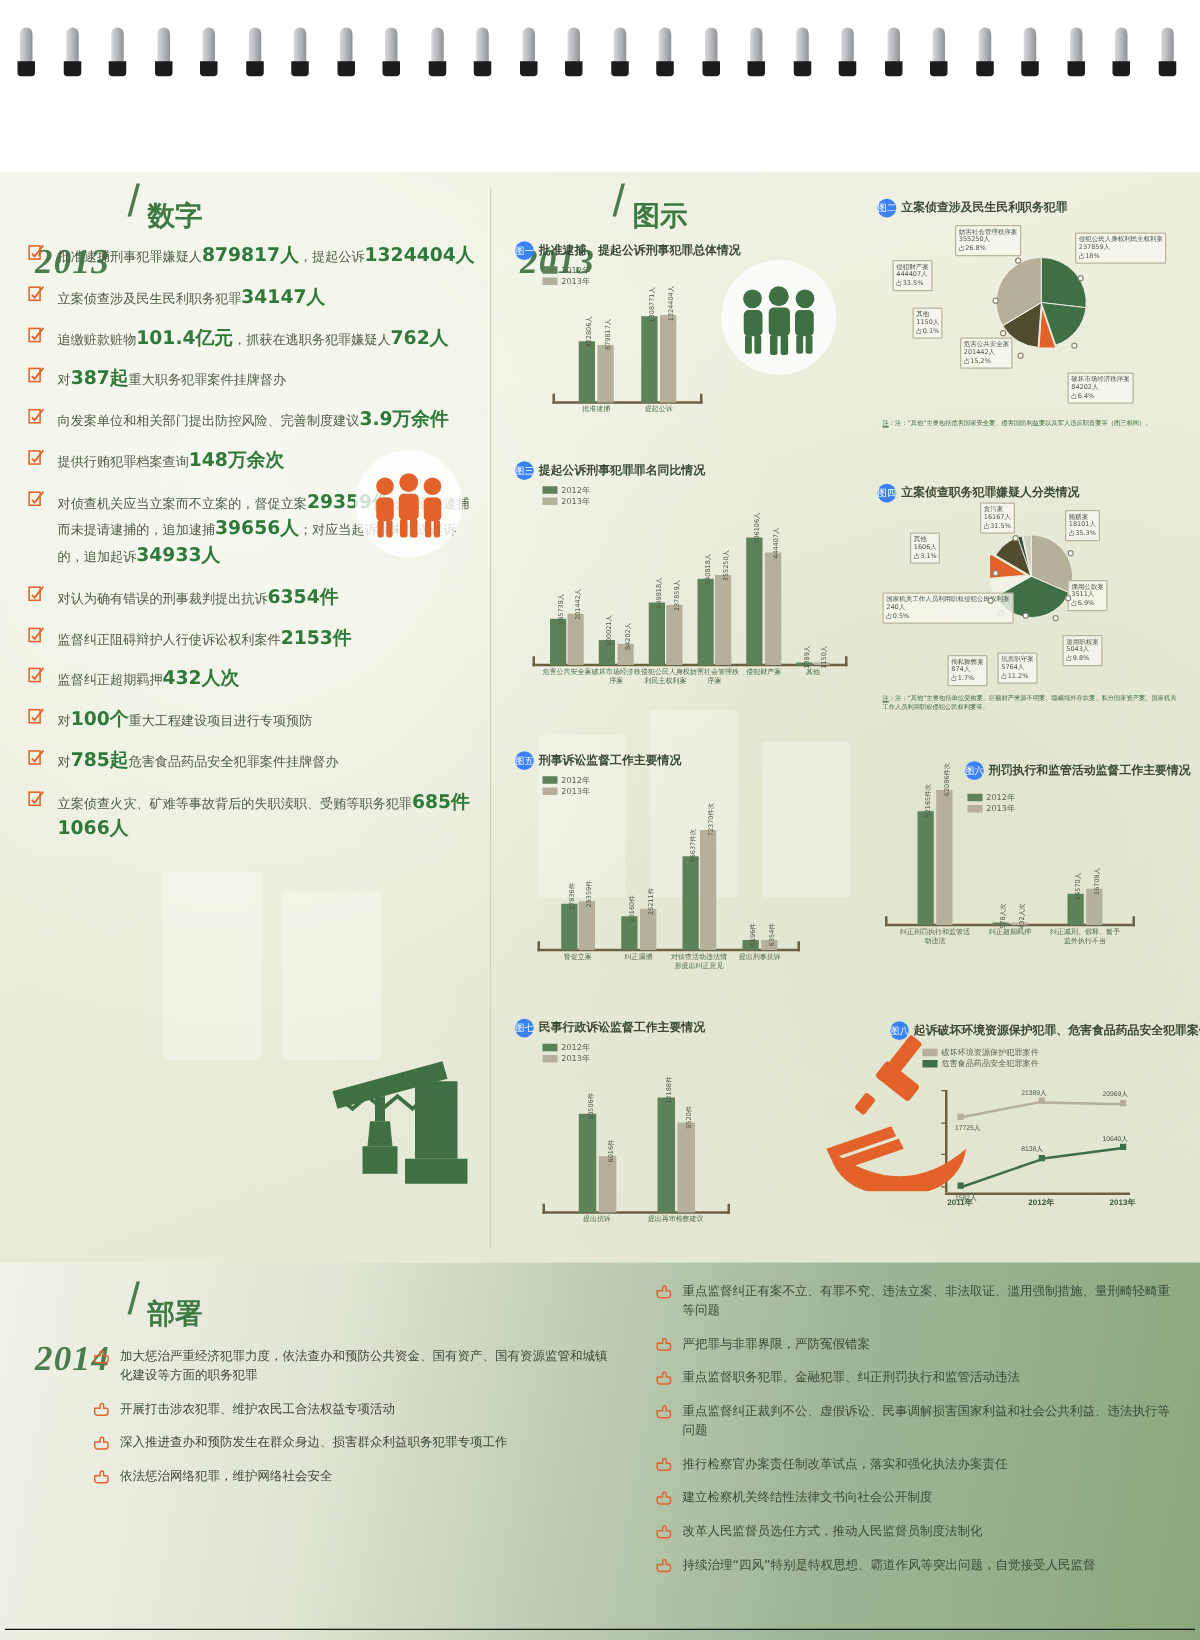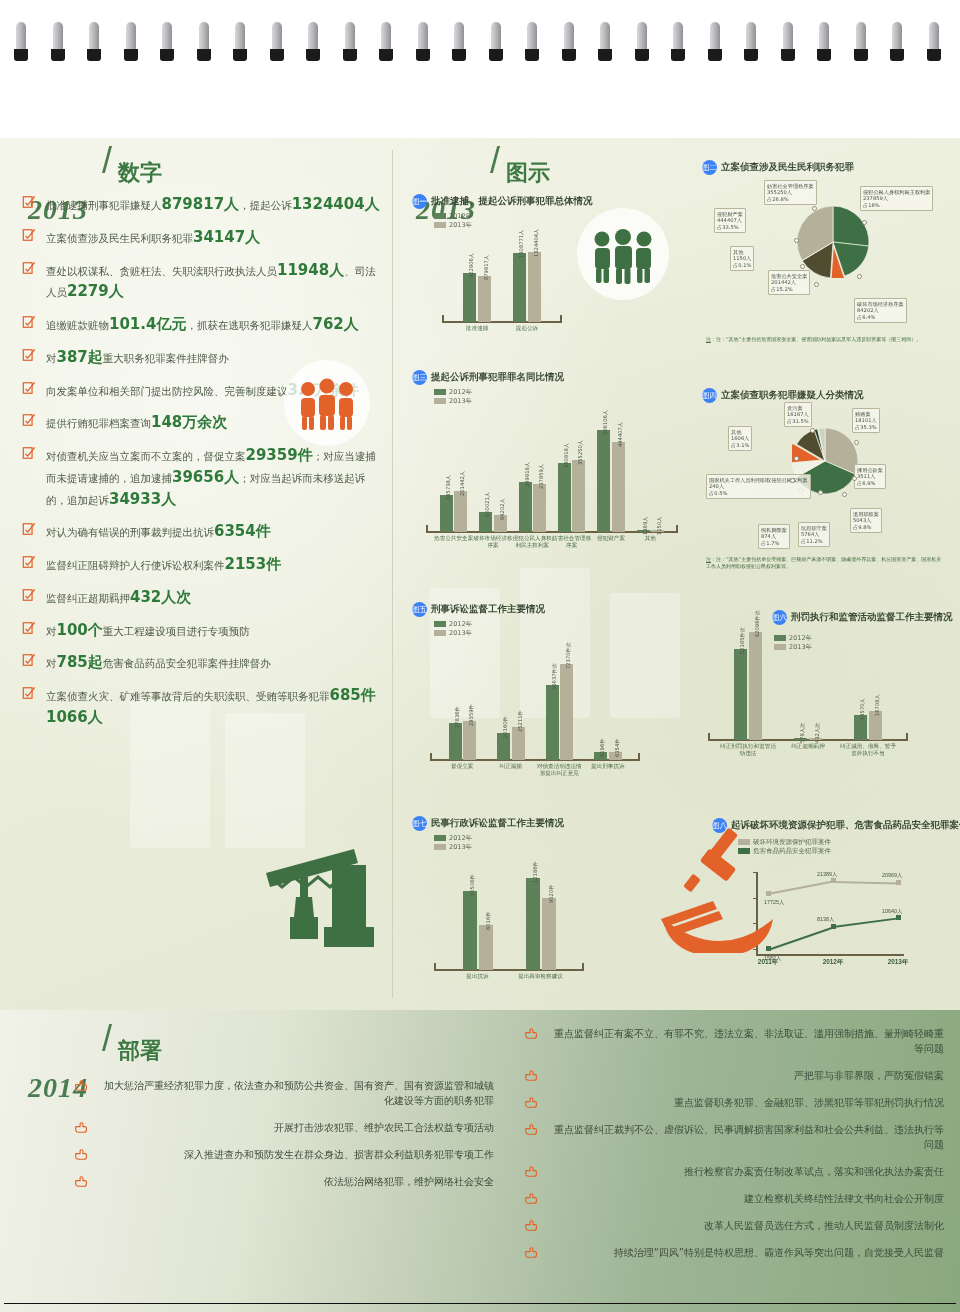--- a/index.html
+++ b/index.html
@@ -73,21 +73,21 @@
   .dot{position:absolute;width:3px;height:3px;border-radius:50%;background:#fff;border:.7px solid #8e8a72;}
   .note{position:absolute;font-size:5px;color:#3f6b3c;line-height:7px;font-family:"DejaVu Sans",sans-serif;}
   .note u{text-decoration:underline;}
 
   
   .foot{position:absolute;left:0;top:1010px;width:960px;height:302px;
         background:linear-gradient(100deg,#f1f2e8 0%,#dfe4d3 28%,#9fb596 68%,#8aa87f 100%);}
   .foot-inner{position:absolute;left:14px;top:6px;width:932px;height:290px;}
   .foot-head{position:relative;height:52px;}
   .fcols{position:absolute;left:60px;top:62px;width:870px;}
-  .fcol{position:absolute;top:0;width:420px;text-align:right;}
+  .fcol{position:absolute;top:0;width:420px;}
   .fcol.r{left:450px;top:-52px;}
   .fitem{position:relative;padding-left:22px;margin-bottom:12px;font-size:10px;color:#3b4a38;line-height:1.5;
          font-family:"DejaVu Sans","Liberation Sans",sans-serif;}
   .fitem .hand{position:absolute;left:0;top:1px;width:14px;height:13px;}
   .frame-b{position:absolute;left:4px;top:1303px;width:952px;height:1px;background:#111;}
 </style>
 </head>
 <body>
 
 <div class="page">
@@ -169,24 +169,20 @@
               <rect x="1.5" y="2" width="10" height="12" fill="none" stroke="#e2622a" stroke-width="1.4"></rect>
               <path d="M4 9 L6.5 11.5 L14.5 1.5" fill="none" stroke="#e2622a" stroke-width="1.6"></path>
             </svg><span class="tx">批准逮捕刑事犯罪嫌疑人<b>879817人</b>，提起公诉<b>1324404人</b></span></div>
           <div class="stat"><svg class="ck" viewBox="0 0 16 16">
               <rect x="1.5" y="2" width="10" height="12" fill="none" stroke="#e2622a" stroke-width="1.4"></rect>
               <path d="M4 9 L6.5 11.5 L14.5 1.5" fill="none" stroke="#e2622a" stroke-width="1.6"></path>
             </svg><span class="tx">立案侦查涉及民生民利职务犯罪<b>34147人</b></span></div>
           <div class="stat"><svg class="ck" viewBox="0 0 16 16">
               <rect x="1.5" y="2" width="10" height="12" fill="none" stroke="#e2622a" stroke-width="1.4"></rect>
               <path d="M4 9 L6.5 11.5 L14.5 1.5" fill="none" stroke="#e2622a" stroke-width="1.6"></path>
-            </svg><span class="tx">查处以权谋私、贪赃枉法、失职渎职行政执法人员<b>11948人</b>、司法人员<b>2279人</b></span></div>
-          <div class="stat"><svg class="ck" viewBox="0 0 16 16">
-              <rect x="1.5" y="2" width="10" height="12" fill="none" stroke="#e2622a" stroke-width="1.4"></rect>
-              <path d="M4 9 L6.5 11.5 L14.5 1.5" fill="none" stroke="#e2622a" stroke-width="1.6"></path>
             </svg><span class="tx">追缴赃款赃物<b>101.4亿元</b>，抓获在逃职务犯罪嫌疑人<b>762人</b></span></div>
           <div class="stat"><svg class="ck" viewBox="0 0 16 16">
               <rect x="1.5" y="2" width="10" height="12" fill="none" stroke="#e2622a" stroke-width="1.4"></rect>
               <path d="M4 9 L6.5 11.5 L14.5 1.5" fill="none" stroke="#e2622a" stroke-width="1.6"></path>
             </svg><span class="tx">对<b>387起</b>重大职务犯罪案件挂牌督办</span></div>
           <div class="stat"><svg class="ck" viewBox="0 0 16 16">
               <rect x="1.5" y="2" width="10" height="12" fill="none" stroke="#e2622a" stroke-width="1.4"></rect>
               <path d="M4 9 L6.5 11.5 L14.5 1.5" fill="none" stroke="#e2622a" stroke-width="1.6"></path>
             </svg><span class="tx">向发案单位和相关部门提出防控风险、完善制度建议<b>3.9万余件</b></span></div>
           <div class="stat"><svg class="ck" viewBox="0 0 16 16">
@@ -628,21 +624,21 @@
           </div>
         <div class="fcol r" id="foot-right">
             <div class="fitem"><svg class="hand" viewBox="0 0 16 14">
                 <path d="M2 6 h5 V3.2 q0-1.6 1.6-1.6 t1.6 1.6 V6 h2.4 q1.6 0 1.6 1.6 v2.2 q0 2.6-2.8 2.6 H5.2 Q2 12.4 2 9.6 Z" fill="none" stroke="#e2622a" stroke-width="1.3" stroke-linejoin="round"></path>
               </svg><span>重点监督纠正有案不立、有罪不究、违法立案、非法取证、滥用强制措施、量刑畸轻畸重等问题</span></div>
             <div class="fitem"><svg class="hand" viewBox="0 0 16 14">
                 <path d="M2 6 h5 V3.2 q0-1.6 1.6-1.6 t1.6 1.6 V6 h2.4 q1.6 0 1.6 1.6 v2.2 q0 2.6-2.8 2.6 H5.2 Q2 12.4 2 9.6 Z" fill="none" stroke="#e2622a" stroke-width="1.3" stroke-linejoin="round"></path>
               </svg><span>严把罪与非罪界限，严防冤假错案</span></div>
             <div class="fitem"><svg class="hand" viewBox="0 0 16 14">
                 <path d="M2 6 h5 V3.2 q0-1.6 1.6-1.6 t1.6 1.6 V6 h2.4 q1.6 0 1.6 1.6 v2.2 q0 2.6-2.8 2.6 H5.2 Q2 12.4 2 9.6 Z" fill="none" stroke="#e2622a" stroke-width="1.3" stroke-linejoin="round"></path>
-              </svg><span>重点监督职务犯罪、金融犯罪、涉黑犯罪等罪犯刑罚执行情况</span></div>
+              </svg><span>重点监督职务犯罪、金融犯罪、纠正刑罚执行和监管活动违法</span></div>
             <div class="fitem"><svg class="hand" viewBox="0 0 16 14">
                 <path d="M2 6 h5 V3.2 q0-1.6 1.6-1.6 t1.6 1.6 V6 h2.4 q1.6 0 1.6 1.6 v2.2 q0 2.6-2.8 2.6 H5.2 Q2 12.4 2 9.6 Z" fill="none" stroke="#e2622a" stroke-width="1.3" stroke-linejoin="round"></path>
               </svg><span>重点监督纠正裁判不公、虚假诉讼、民事调解损害国家利益和社会公共利益、违法执行等问题</span></div>
             <div class="fitem"><svg class="hand" viewBox="0 0 16 14">
                 <path d="M2 6 h5 V3.2 q0-1.6 1.6-1.6 t1.6 1.6 V6 h2.4 q1.6 0 1.6 1.6 v2.2 q0 2.6-2.8 2.6 H5.2 Q2 12.4 2 9.6 Z" fill="none" stroke="#e2622a" stroke-width="1.3" stroke-linejoin="round"></path>
               </svg><span>推行检察官办案责任制改革试点，落实和强化执法办案责任</span></div>
             <div class="fitem"><svg class="hand" viewBox="0 0 16 14">
                 <path d="M2 6 h5 V3.2 q0-1.6 1.6-1.6 t1.6 1.6 V6 h2.4 q1.6 0 1.6 1.6 v2.2 q0 2.6-2.8 2.6 H5.2 Q2 12.4 2 9.6 Z" fill="none" stroke="#e2622a" stroke-width="1.3" stroke-linejoin="round"></path>
               </svg><span>建立检察机关终结性法律文书向社会公开制度</span></div>
             <div class="fitem"><svg class="hand" viewBox="0 0 16 14">

